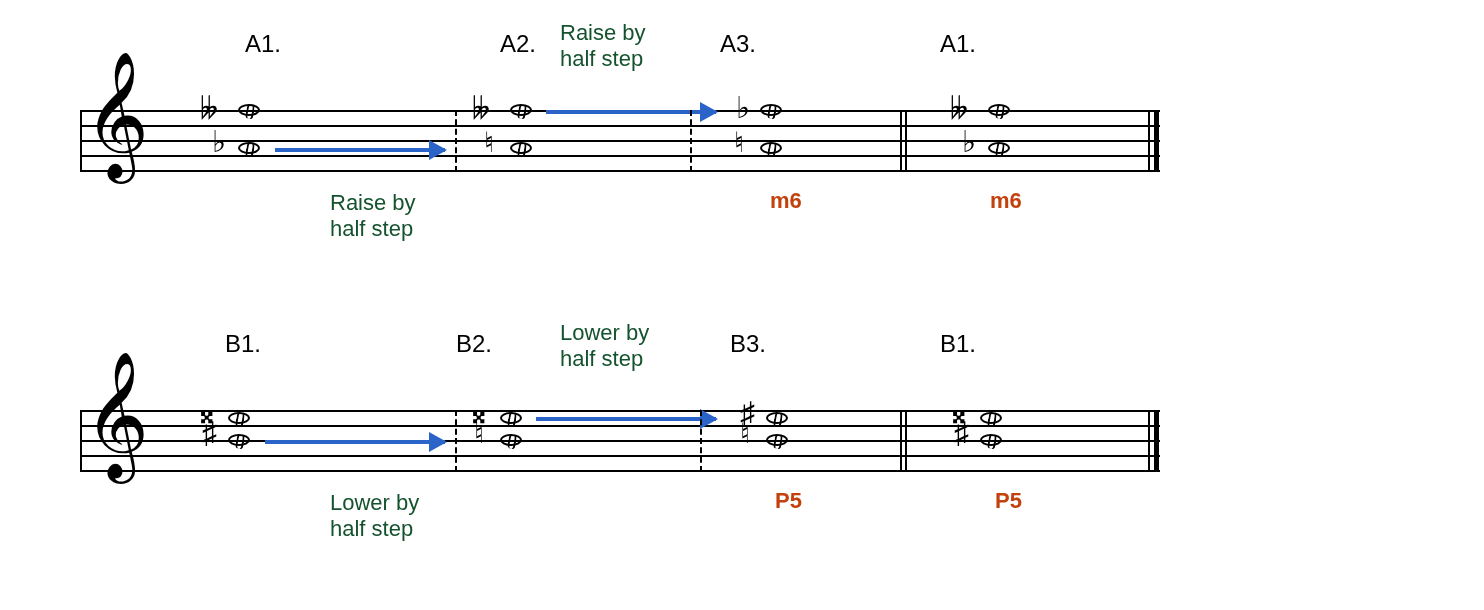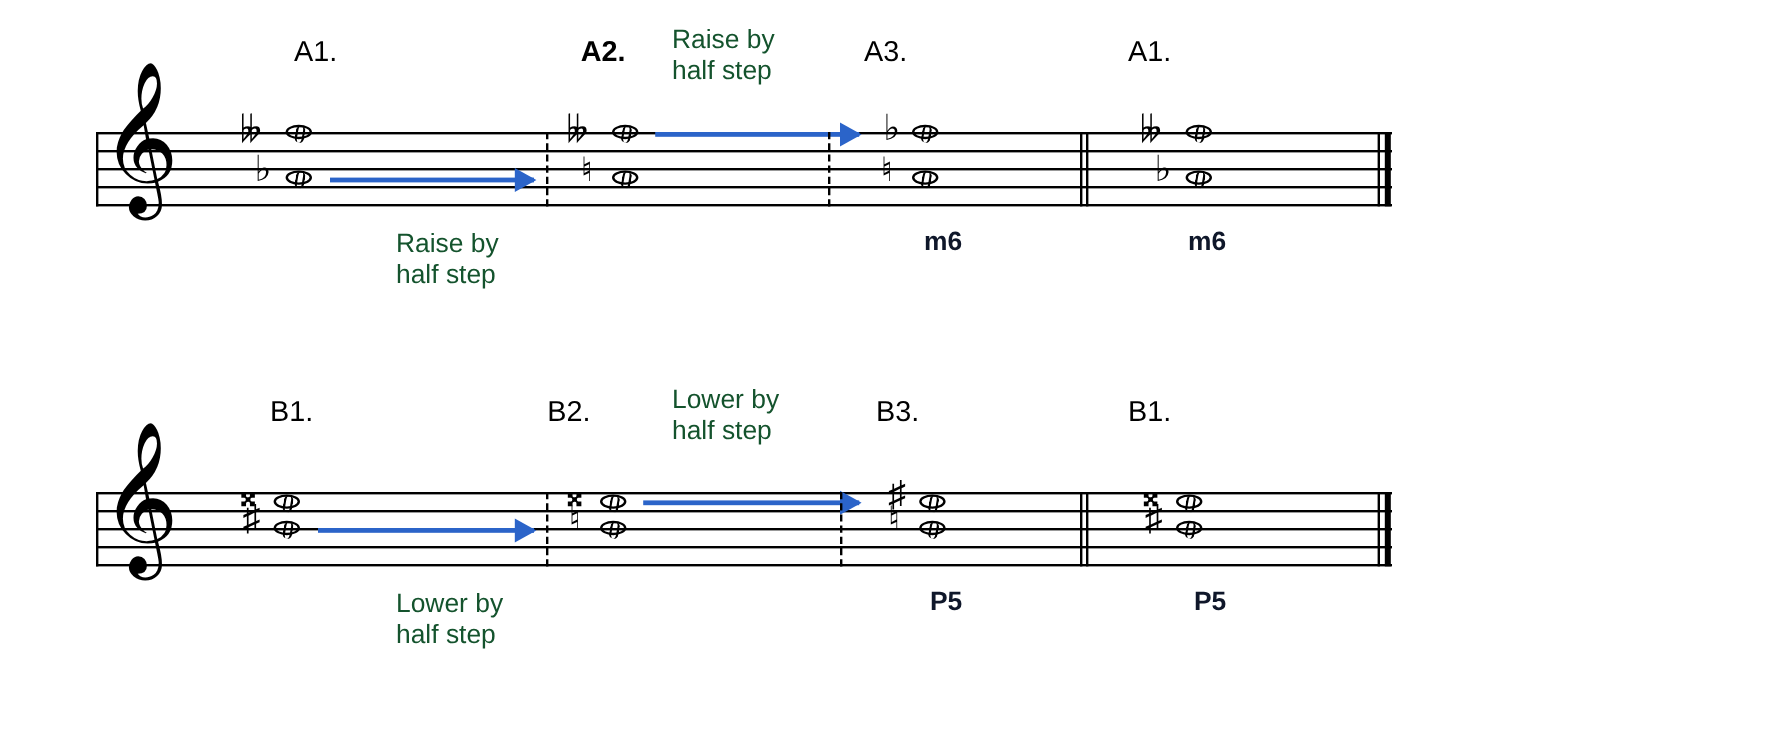--- a/index.html
+++ b/index.html
@@ -107,21 +107,21 @@
   .label-blue {
     position: absolute;
     font-size: 22px;
     color: #14532d;
     font-family: "Comic Sans MS","Segoe Script",sans-serif;
     font-weight: 400;
   }
   .interval {
     position: absolute;
     font-size: 22px;
-    color: #0f172a;
+    color: #c2410c;
     font-family: "Comic Sans MS","Segoe Script",sans-serif;
   }
 
   
   .arrow {
     position: absolute;
     height: 4px;
     background: #2b64c9;
   }
   .arrow::after {
@@ -132,21 +132,21 @@
     border-top: 10px solid transparent;
     border-bottom: 10px solid transparent;
   }
 </style>
 </head>
 <body>
 
 <div class="row">
 
   <div class="label-black" style="left:205px; top:10px;">A1.</div>
-  <div class="label-black" style="left:444px; top:10px;font-weight:bold;">A2.</div>
+  <div class="label-black" style="left:460px; top:10px;">A2.</div>
   <div class="label-black" style="left:680px; top:10px;">A3.</div>
   <div class="label-black" style="left:900px; top:10px;">A1.</div>
 
   <div class="label-blue" style="left:520px; top:0px; white-space:pre;">Raise by
 half step</div>
 
   <div class="label-blue" style="left:290px; top:170px; white-space:pre;">Raise by
 half step</div>
 
   <div class="interval" style="left:730px; top:168px;">m6</div>

